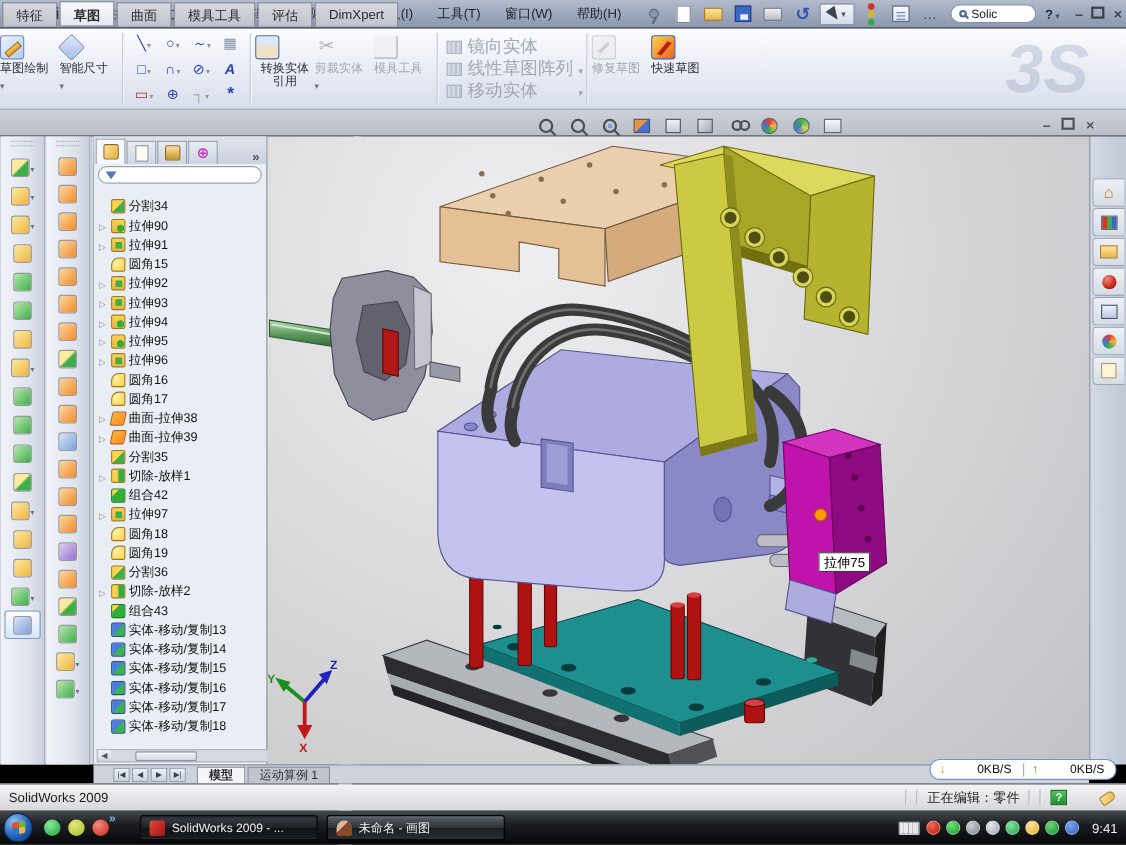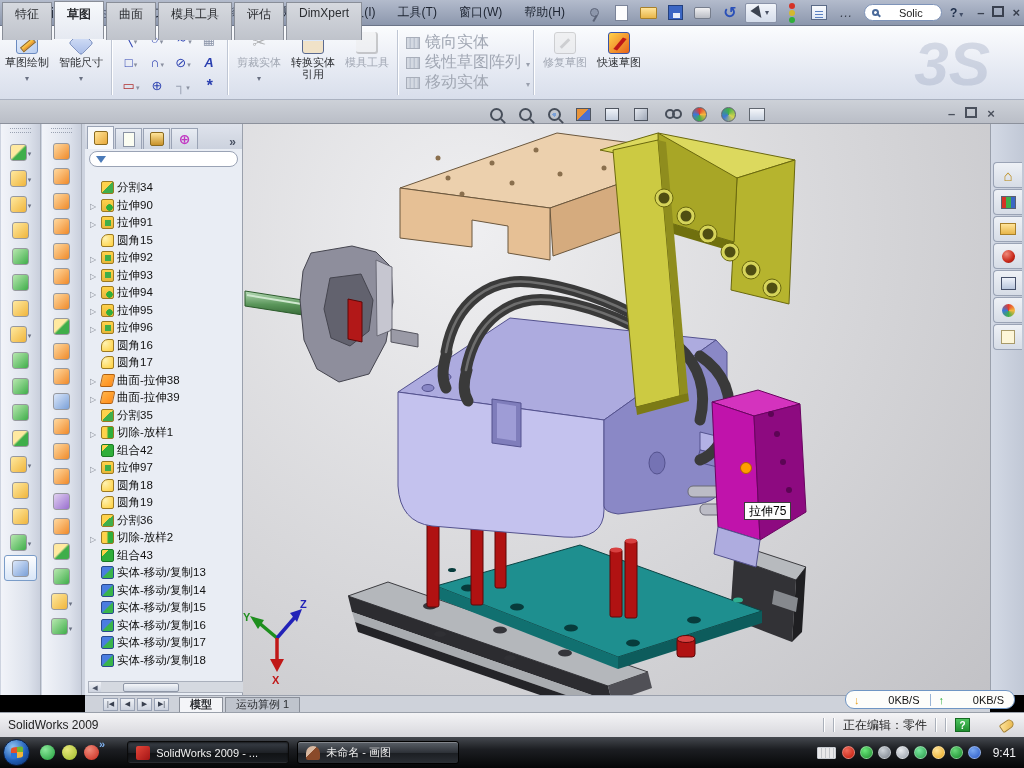--- a/index.html
+++ b/index.html
@@ -23,34 +23,34 @@
   .qi.save i::after{content:"";position:absolute;width:7px;height:5px;background:#e8eef8;left:9px;top:10px;}
   .qi.print i{width:15px;height:10px;background:linear-gradient(#f0f0f2,#b9bcc4);border:1px solid #767d8c;border-radius:2px;}
   .qi.undo i::before{content:"↺";color:#2a50b8;font-size:16px;font-weight:bold;}
   .qi.select{width:32px;border:1px solid #8a93a8;background:linear-gradient(#f2f5fa,#d4dcea);border-radius:2px;}
   .qi.select i{width:0;height:0;border-left:5px solid transparent;border-right:5px solid transparent;border-top:12px solid #3c4350;transform:rotate(-35deg);}
   .qi.select::after{content:"▾";font-size:8px;color:#4a5265;margin-left:2px;}
   .qi.traffic i{width:6px;height:6px;border-radius:50%;background:#d4b82e;box-shadow:0 7px 0 #2fae3a,0 -7px 0 #d63226;}
   .qi.checklist i{width:14px;height:13px;border:1px solid #5a6a86;background:linear-gradient(#f8fafd,#dfe8f4);}
   .qi.checklist i::after{content:"";position:absolute;width:8px;height:1px;background:#5a80c0;left:8px;top:8px;box-shadow:0 3px 0 #5a80c0,0 6px 0 #5a80c0;}
   .qi.more i::before{content:"…";color:#3c4350;font-size:13px;}
-  #searchbox{display:flex;align-items:center;gap:20px;width:78px;height:17px;background:#fff;border:1px solid #7e93b8;border-radius:9px;padding:0 7px;margin-left:6px;}
+  #searchbox{display:flex;align-items:center;gap:4px;width:78px;height:17px;background:#fff;border:1px solid #7e93b8;border-radius:9px;padding:0 7px;margin-left:6px;}
   .maglass{width:7px;height:7px;border:2px solid #4a6a9a;border-radius:50%;position:relative;flex:none;}
   .maglass::after{content:"";position:absolute;width:5px;height:2px;background:#4a6a9a;transform:rotate(45deg);right:-4px;bottom:-2px;}
   #search-value{font-size:11px;color:#222;}
   .helpq{margin-left:8px;color:#20304c;font-weight:bold;}
   .helpq::after{content:"▾";font-size:8px;color:#44506a;margin-left:2px;}
   #title-winbtns{display:flex;gap:8px;margin-left:14px;align-items:center;}
   .twb{color:#39404f;font-size:13px;font-weight:bold;cursor:default;}
   .twb.rest i{display:inline-block;width:8px;height:7px;border:2px solid #39404f;}
   
   #cmdbar{position:absolute;left:0;top:26px;width:1024px;height:74px;background:linear-gradient(#fbfcfe,#e6eaf3 60%,#d8deeb);border-bottom:1px solid #aab1c0;display:flex;align-items:stretch;overflow:hidden;}
   #watermark{position:absolute;right:34px;top:2px;font-size:62px;font-style:italic;font-weight:bold;color:rgba(145,158,185,.33);pointer-events:none;}
   .cmdsep{width:1px;background:#bfc6d4;border-right:1px solid #fff;margin:4px 3px;}
-  .bigbtn{width:54px;display:flex;flex-direction:column;align-items:center;padding-top:6px;gap:2px;}
+  .bigbtn{width:54px;display:flex;flex-direction:column;align-items:flex-start;padding-top:6px;gap:2px;}
   .bigbtn .blab{font-size:11px;line-height:12px;text-align:center;color:#2d2f33;}
   .bigbtn.disabled .blab{color:#a2a8b4;}
   .bigbtn.disabled .bicon{filter:grayscale(1);opacity:.45;}
   .bigbtn .bcap::before{content:"▾";font-size:8px;color:#6a7182;}
   .bigbtn.nocap .bcap::before{content:"";}
   .bicon{width:22px;height:22px;border-radius:3px;}
   .bi-sketch{background:linear-gradient(135deg,#eaf1fc,#b8cdf0);border:1px solid #6a8ac0;position:relative;}
   .bi-sketch::after{content:"";position:absolute;width:14px;height:4px;background:linear-gradient(#ffd24a,#e8912a);transform:rotate(-40deg);left:3px;top:9px;border:1px solid #9a6a1a;}
   .bi-dimension{background:linear-gradient(135deg,#dfe8fa,#a8bce8);border:1px solid #5a74b0;transform:rotate(45deg) scale(.8);}
   .bi-trim::before{content:"✂";font-size:17px;color:#5a6070;display:block;text-align:center;}
@@ -77,21 +77,21 @@
   .sk-polygon::before{content:"⊕";color:#2a3fb0;}
   .sk-fillet::before{content:"┐";color:#9aa2b2;font-weight:bold;}
   .sk-point::before{content:"*";color:#2a3fb0;font-weight:bold;font-size:16px;}
   #stackgroup{display:flex;flex-direction:column;justify-content:center;gap:2px;width:128px;}
   .stackrow{display:flex;align-items:center;gap:5px;height:18px;}
   .stackrow .sic{width:14px;height:12px;border:1px solid #a8aeba;background:repeating-linear-gradient(90deg,#d4d9e2,#d4d9e2 2px,#bcc3d0 3px,#bcc3d0 4px);flex:none;margin-left:4px;}
   .stackrow .slab{font-size:16px;color:#a2a8b4;white-space:nowrap;overflow:hidden;flex:1;}
   .stackrow .scp.cap::before{content:"▾";font-size:8px;color:#9aa0ae;}
   
   #tabstrip{position:absolute;left:0;top:100px;width:1024px;height:24px;background:linear-gradient(#cdd1d8,#babec7);border-bottom:1px solid #8c919c;}
-  #ribbontabs{position:absolute;left:2px;top:2px;display:flex;gap:2px;height:38px;}
+  #ribbontabs{position:absolute;left:2px;top:2px;display:flex;gap:2px;height:22px;}
   .r-tab{padding:3px 12px 0;background:linear-gradient(#d6d9df,#bfc3cb);border:1px solid #898e98;border-bottom:none;color:#2b2d31;font-size:12px;}
   .r-tab.active{background:linear-gradient(#f7f9fc,#e5e9f1);position:relative;top:-1px;padding-top:4px;font-weight:bold;}
   
   #hud{position:absolute;left:486px;top:104px;display:flex;gap:9px;align-items:center;height:20px;}
   .hi{width:20px;height:18px;display:flex;align-items:center;justify-content:center;position:relative;}
   .t-mag .g1{width:9px;height:9px;border:2px solid #474e5a;border-radius:50%;position:relative;}
   .t-mag .g1::after{content:"";position:absolute;width:6px;height:2px;background:#474e5a;transform:rotate(45deg);right:-5px;bottom:-3px;}
   .t-magp .g1{width:9px;height:9px;border:2px solid #474e5a;border-radius:50%;position:relative;background:radial-gradient(circle,#7aa0d8 0 2px,transparent 2px);}
   .t-magp .g1::after{content:"";position:absolute;width:6px;height:2px;background:#474e5a;transform:rotate(45deg);right:-5px;bottom:-3px;}
   .t-sect .g1{width:13px;height:11px;background:linear-gradient(135deg,#e8943a 50%,#4a6fd0 50%);border:1px solid #4f5560;}
@@ -334,29 +334,29 @@
           <span class="cp cap"></span>
         </span>
         <span class="skcell" data-interactable="true">
           <i class="sk-point"></i>
           <span class="cp"></span>
         </span>
       </div>
     <div class="cmdsep"></div>
     <div style="display:flex">
 
+        <div class="bigbtn nocap" data-interactable="true">
+          <span class="bicon bi-convert" data-interactable="false"></span>
+          <span class="blab">转换实体引用</span>
+          <span class="bcap"></span>
+        </div>
+
         <div class="bigbtn disabled" data-interactable="true">
           <span class="bicon bi-trim" data-interactable="false"></span>
           <span class="blab">剪裁实体</span>
-          <span class="bcap"></span>
-        </div>
-
-        <div class="bigbtn nocap" data-interactable="true">
-          <span class="bicon bi-convert" data-interactable="false"></span>
-          <span class="blab">转换实体引用</span>
           <span class="bcap"></span>
         </div>
 
         <div class="bigbtn disabled nocap" data-interactable="true">
           <span class="bicon bi-offset" data-interactable="false"></span>
           <span class="blab">模具工具</span>
           <span class="bcap"></span>
         </div>
       </div>
     <div class="cmdsep"></div>

